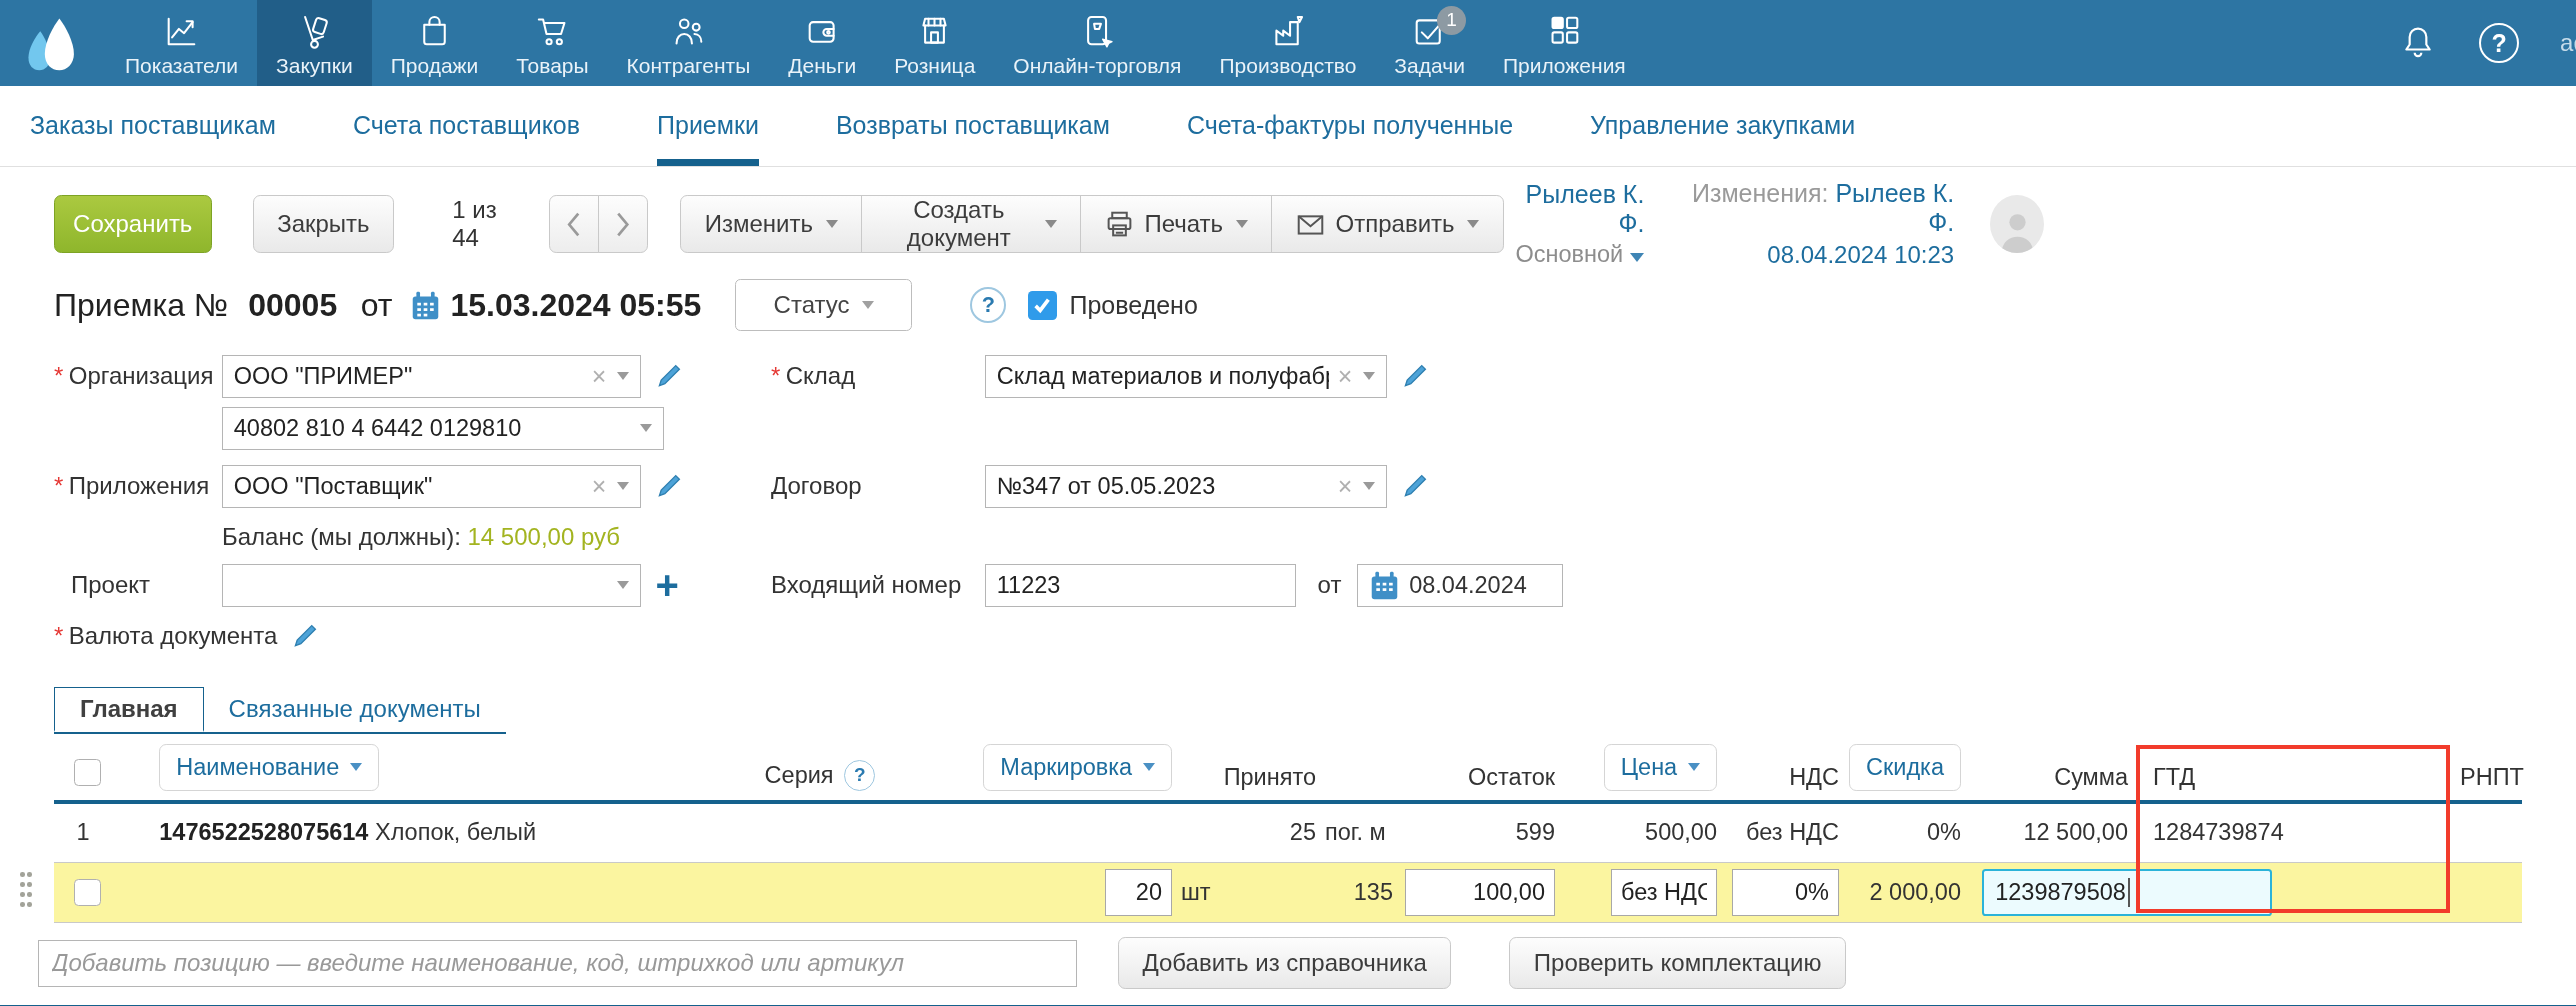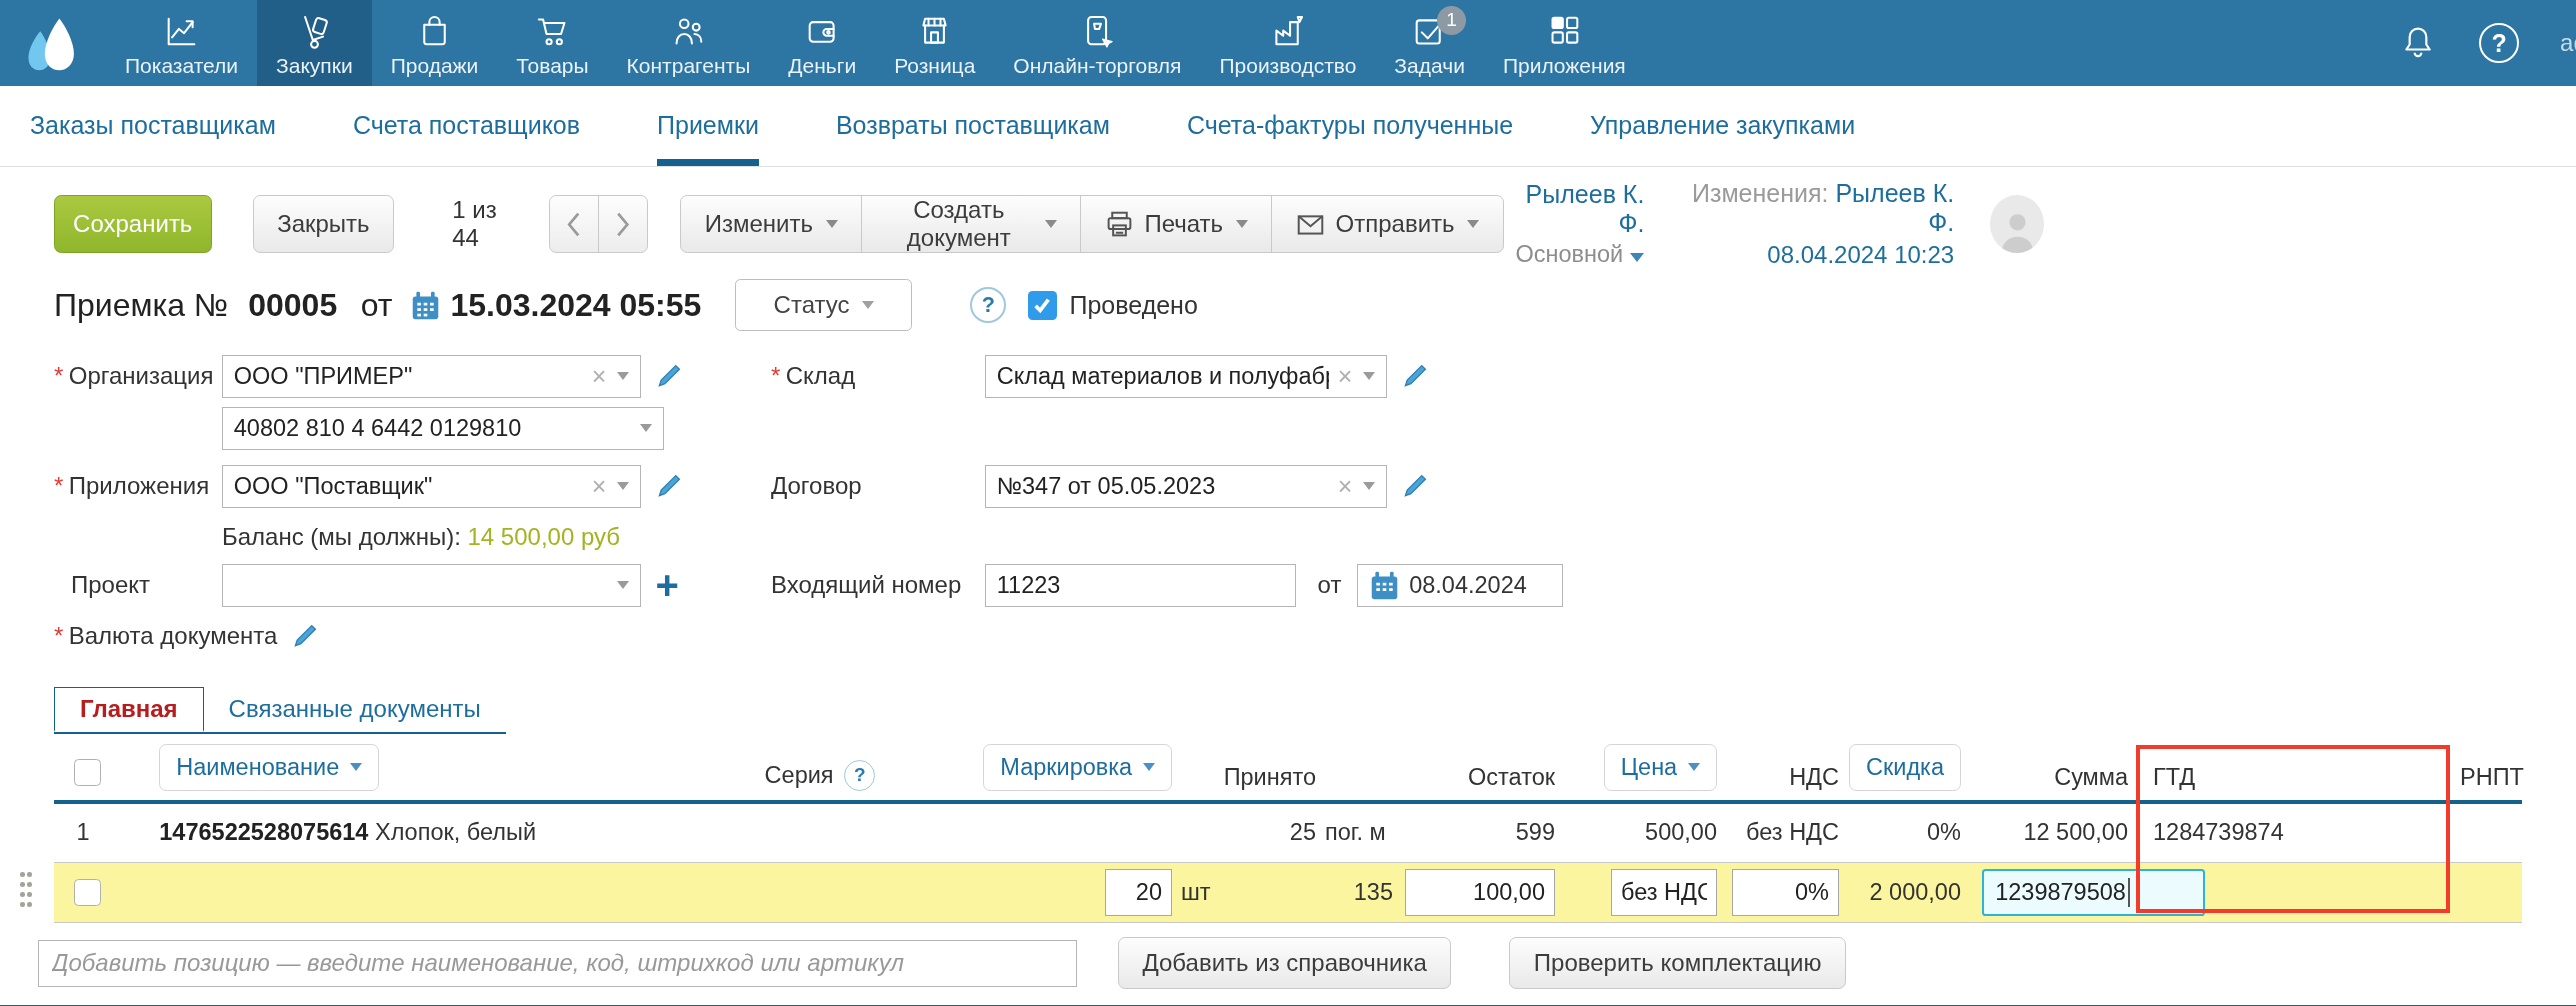--- a/index.html
+++ b/index.html
@@ -105,21 +105,21 @@
   .plus { margin-left:14.4px; color:#1d6d9e; font-size:40px; font-weight:bold; line-height:36px; cursor:pointer; }
   .balance-line { font-size:24px; color:#333; }
   .balance-val { color:#a3b420; }
   .date-box { height:43px; border:0.9px solid #b5b5b5; background:#fff; display:flex; align-items:center;
     padding:0 10.8px; font-size:23.5px; gap:9px; }
 
   
   .tabs { margin:34px 0 0 54px; display:inline-flex; border-bottom:2.7px solid #15618d; }
   .tab { height:45px; display:flex; align-items:center; padding:0 25px; font-size:24px; cursor:pointer; }
   .tab.active { border:1.8px solid #15618d; border-bottom:2.7px solid #fff; margin-bottom:-2.7px;
-    font-weight:bold; color:#b91c1c; background:#fff; }
+    font-weight:bold; color:#404040; background:#fff; }
   .tab.link { color:#1d6d9e; }
 
   
   .table { margin:5.4px 54px 0 54px; position:relative; }
   .trow { display:grid; align-items:center;
     grid-template-columns:99px 559px 216px 244px 144px 77px 162px 162px 122px 122px 167px 316px 1fr; }
   .thead { height:65px; border-bottom:4.5px solid #15618d; align-items:end; padding-bottom:9px; }
   .th { font-size:23.5px; color:#333; }
   .hbtn { display:inline-flex; align-items:center; height:47px; border:0.9px solid #d5d5d5; border-radius:7.2px;
     background:#fff; color:#1d6d9e; font-size:23.5px; padding:0 16px; cursor:pointer; }
@@ -133,21 +133,21 @@
   .unit-cell { padding-left:9px; }
   .hchk { width:27px; height:27px; border:0.9px solid #b0b0b0; border-radius:4.5px; background:#fff;
     margin-left:20px; cursor:pointer; }
   .rownum { padding-left:22.5px; }
   .drag-dots { position:absolute; left:-34px; top:50%; transform:translateY(-50%);
     display:grid; grid-template-columns:7.2px 7.2px; grid-auto-rows:10px; width:18px; }
   .drag-dots i { width:4.5px; height:4.5px; border-radius:50%; background:#a2a399; }
   .cell-input { height:47px; border:0.9px solid #a8a8a8; background:#fff; font-size:23.5px; color:#222;
     font-family:inherit; padding:0 9px; }
   .in-right { text-align:right; }
-  .gtd-focus { width:223px; height:47px; border:2.7px solid #2bb3d9; border-radius:3.6px; background:#ecfbfe;
+  .gtd-focus { width:290px; height:47px; border:2.7px solid #2bb3d9; border-radius:3.6px; background:#ecfbfe;
     display:flex; align-items:center; padding:0 10.8px; font-size:23.5px; color:#222; }
   .cursor-bar { width:1.8px; height:29px; background:#555; margin-left:1.8px; }
 
   .seria-head { display:inline-flex; align-items:center; gap:10.8px; justify-self:center; }
   .q-mini { width:31px; height:31px; border-radius:50%; border:1.8px solid #9ec7e0; color:#2a7ab0;
     font-size:19px; font-weight:bold; display:flex; align-items:center; justify-content:center; cursor:pointer; }
 
   
   .red-rect { position:absolute; left:2136px; top:745px; width:314px; height:168px;
     border:4.5px solid #f23b2b; pointer-events:none; z-index:5; }

